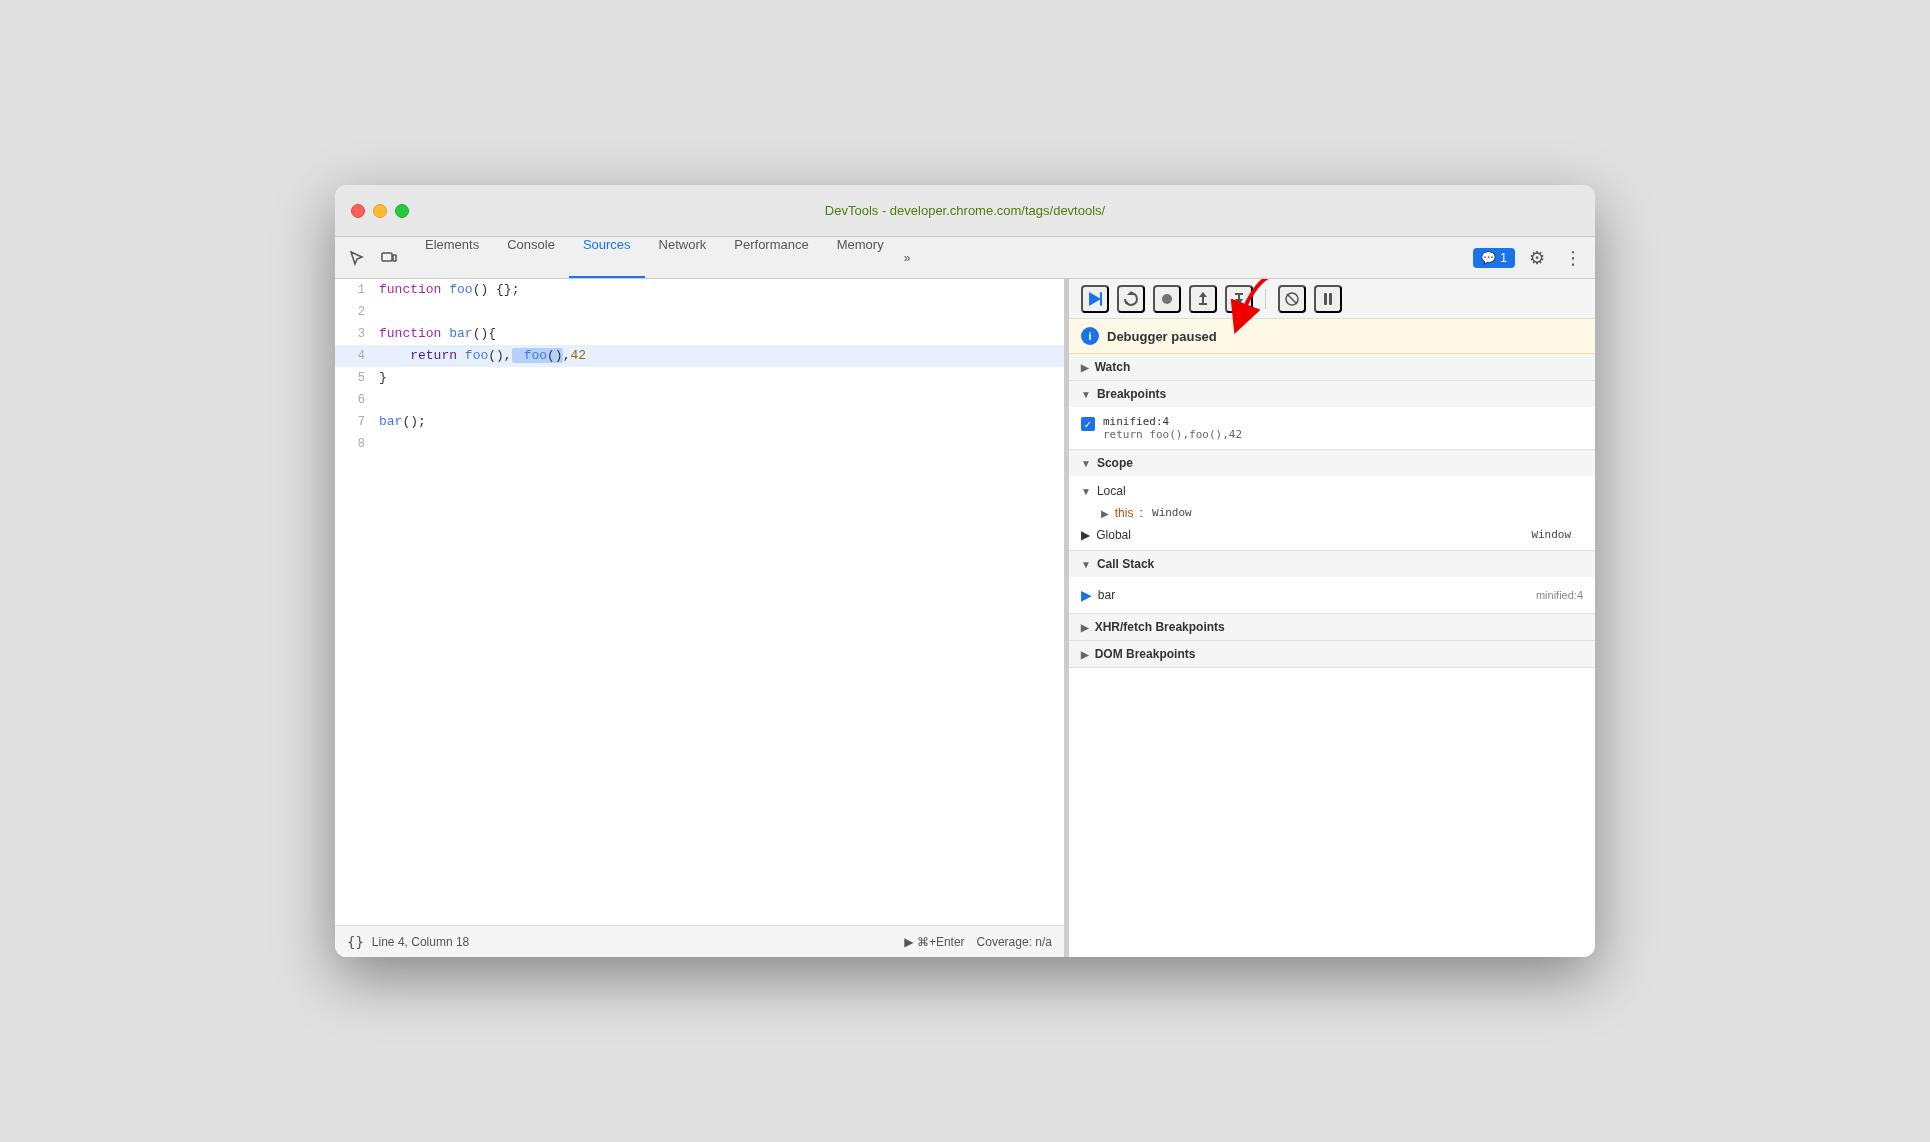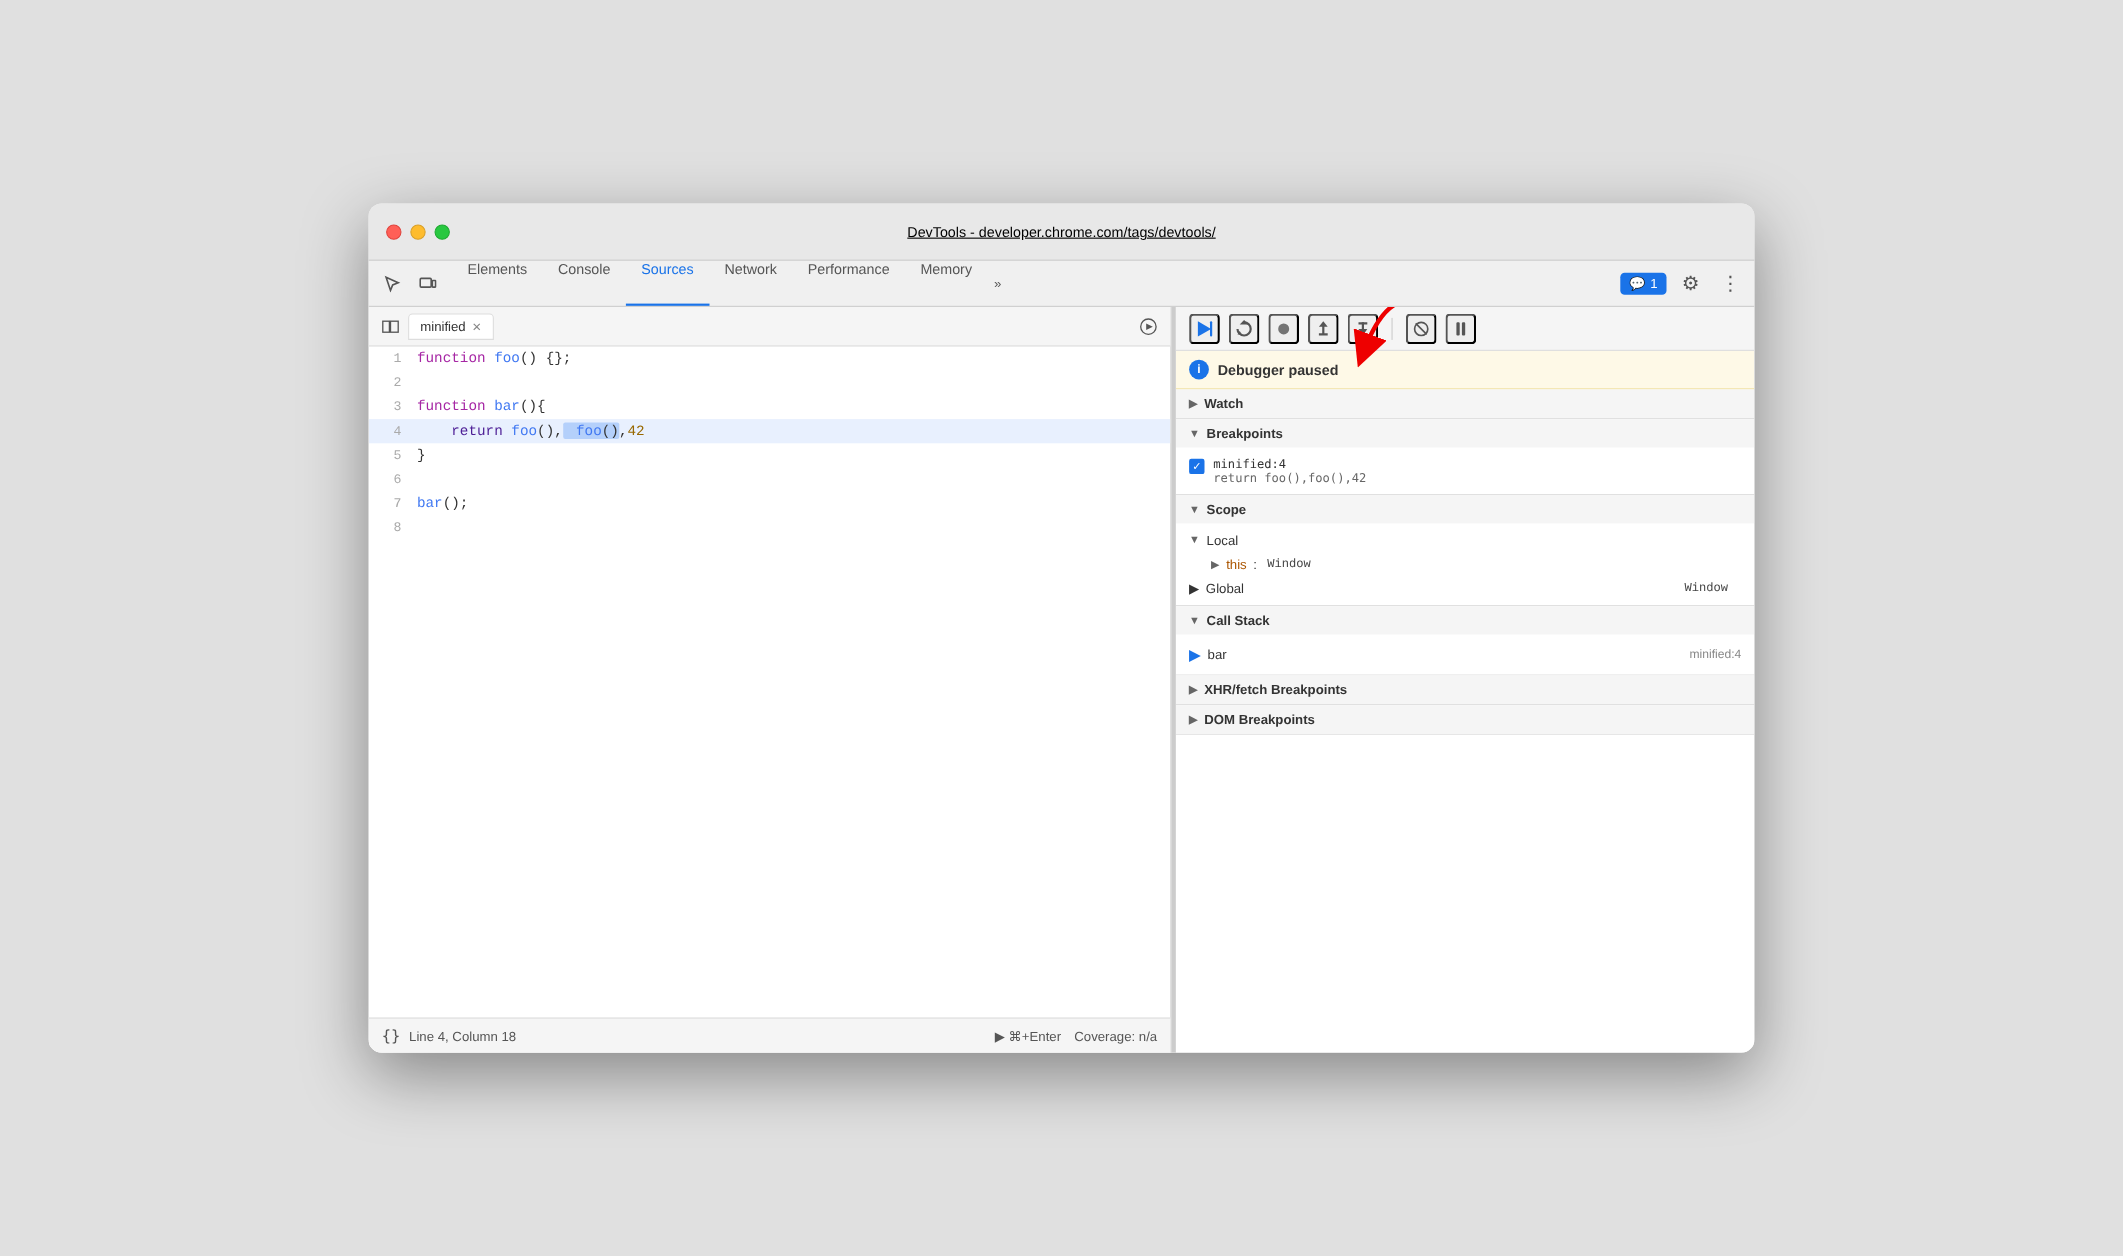--- a/index.html
+++ b/index.html
@@ -39,23 +39,22 @@
       cursor: pointer;
     }
     .traffic-light.close { background: #ff5f57; border: 1px solid #e0443e; }
     .traffic-light.minimize { background: #febc2e; border: 1px solid #d9a02a; }
     .traffic-light.maximize { background: #28c840; border: 1px solid #1faa31; }
     .titlebar-title {
       position: absolute;
       left: 50%;
       transform: translateX(-50%);
       font-size: 13px;
-      color: #000000;
+      color: #4d7c0f;
       font-weight: 500;
-      text-decoration: underline;
     }
     .devtools-container {
       display: flex;
       flex-direction: column;
       height: 720px;
     }
     
     .tab-bar {
       display: flex;
       align-items: center;
@@ -526,42 +525,20 @@
         </div>
         <div class="menu-btn">
           <span>⋮</span>
         </div>
       </div>
     </div>
 
     <div class="main-area">
 
       <div class="left-panel">
-        <div class="editor-toolbar">
-          <div class="editor-toolbar-left">
-            <div class="expand-btn">
-              <svg width="16" height="16" viewBox="0 0 16 16" fill="#555">
-                <rect x="1" y="3" width="6" height="10" fill="none" stroke="#555" stroke-width="1.2"></rect>
-                <rect x="8" y="3" width="7" height="10" fill="none" stroke="#555" stroke-width="1.2"></rect>
-              </svg>
-            </div>
-            <div class="file-tab">
-              <span>minified</span>
-              <span class="file-tab-close">×</span>
-            </div>
-          </div>
-          <div class="editor-toolbar-right">
-            <div class="run-btn">
-              <svg width="16" height="16" viewBox="0 0 16 16" fill="none">
-                <circle cx="8" cy="8" r="7" stroke="#555" stroke-width="1.2"></circle>
-                <polygon points="6,5 12,8 6,11" fill="#555"></polygon>
-              </svg>
-            </div>
-          </div>
-        </div>
 
         <div class="code-editor">
           <div class="code-lines">
 
             <div class="code-line">
               <span class="line-number">1</span>
               <span class="line-content"><span class="kw">function</span> <span class="fn-name">foo</span>() {};</span>
             </div>
 
             <div class="code-line">

